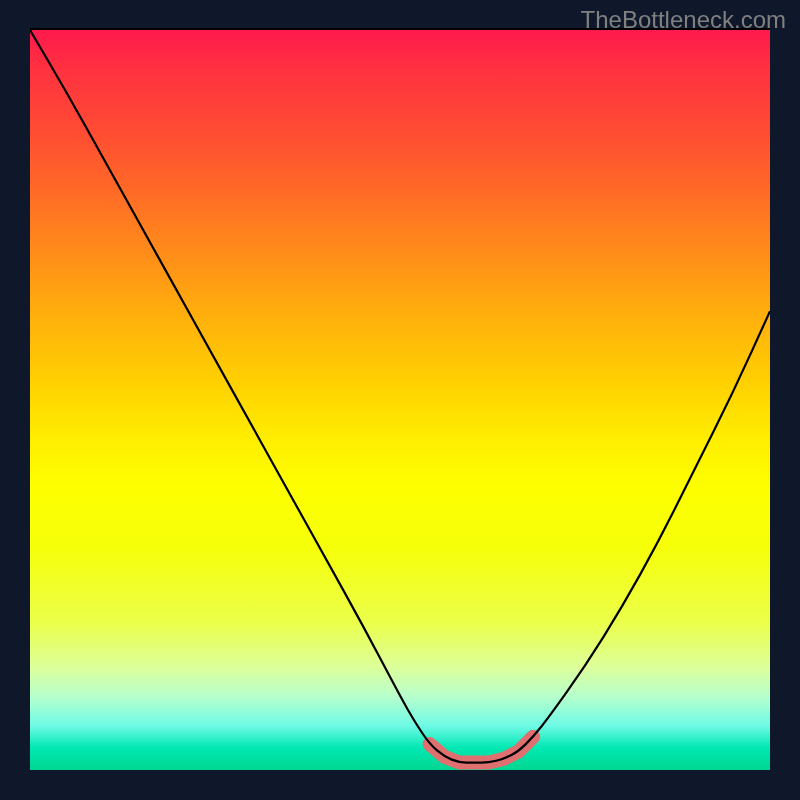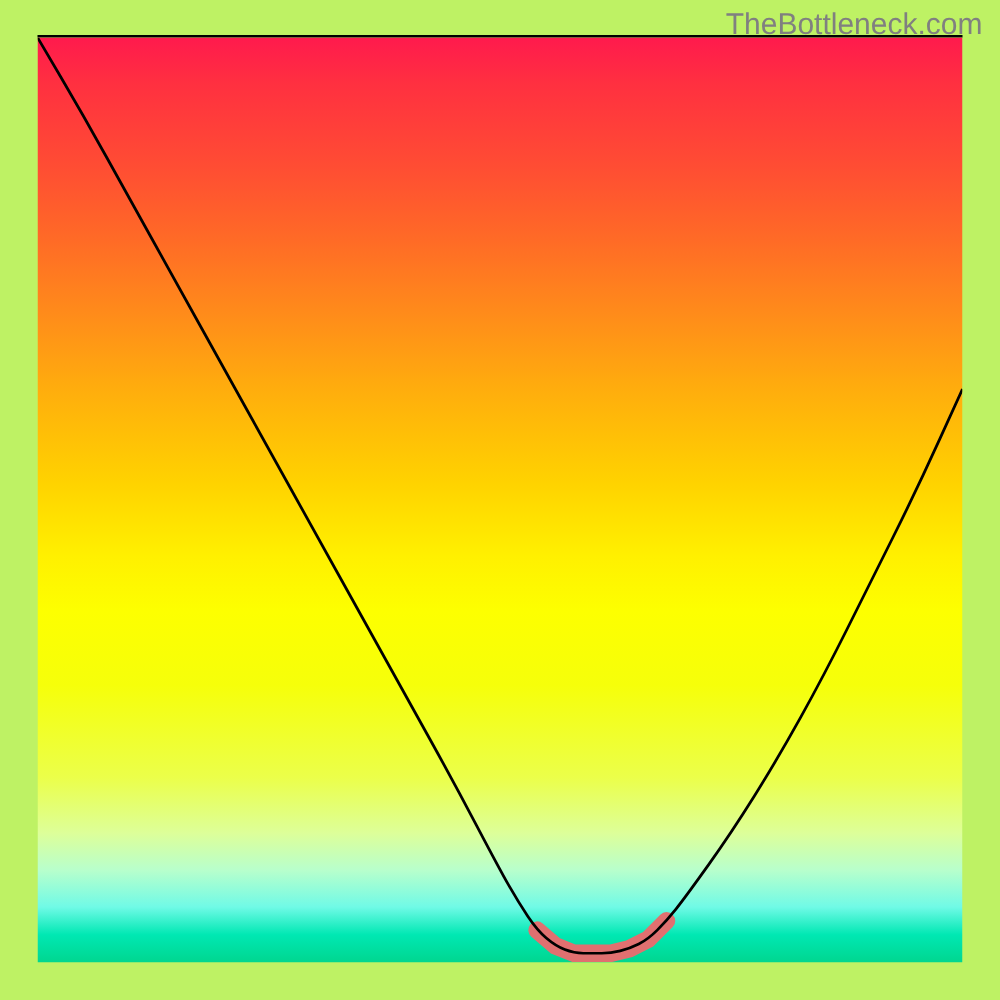--- a/index.html
+++ b/index.html
@@ -4,21 +4,21 @@
 <style>
   body {
     margin: 0;
     padding: 0;
     background: #fff;
   }
   .container {
     width: 800px;
     height: 800px;
     position: relative;
-    background: #bef264;
+    background: #0f172a;
   }
   .watermark {
     position: absolute;
     top: 6px;
     right: 14px;
     font-family: Arial, Helvetica, sans-serif;
     font-size: 24px;
     color: #808080;
     z-index: 10;
     font-weight: 500;

